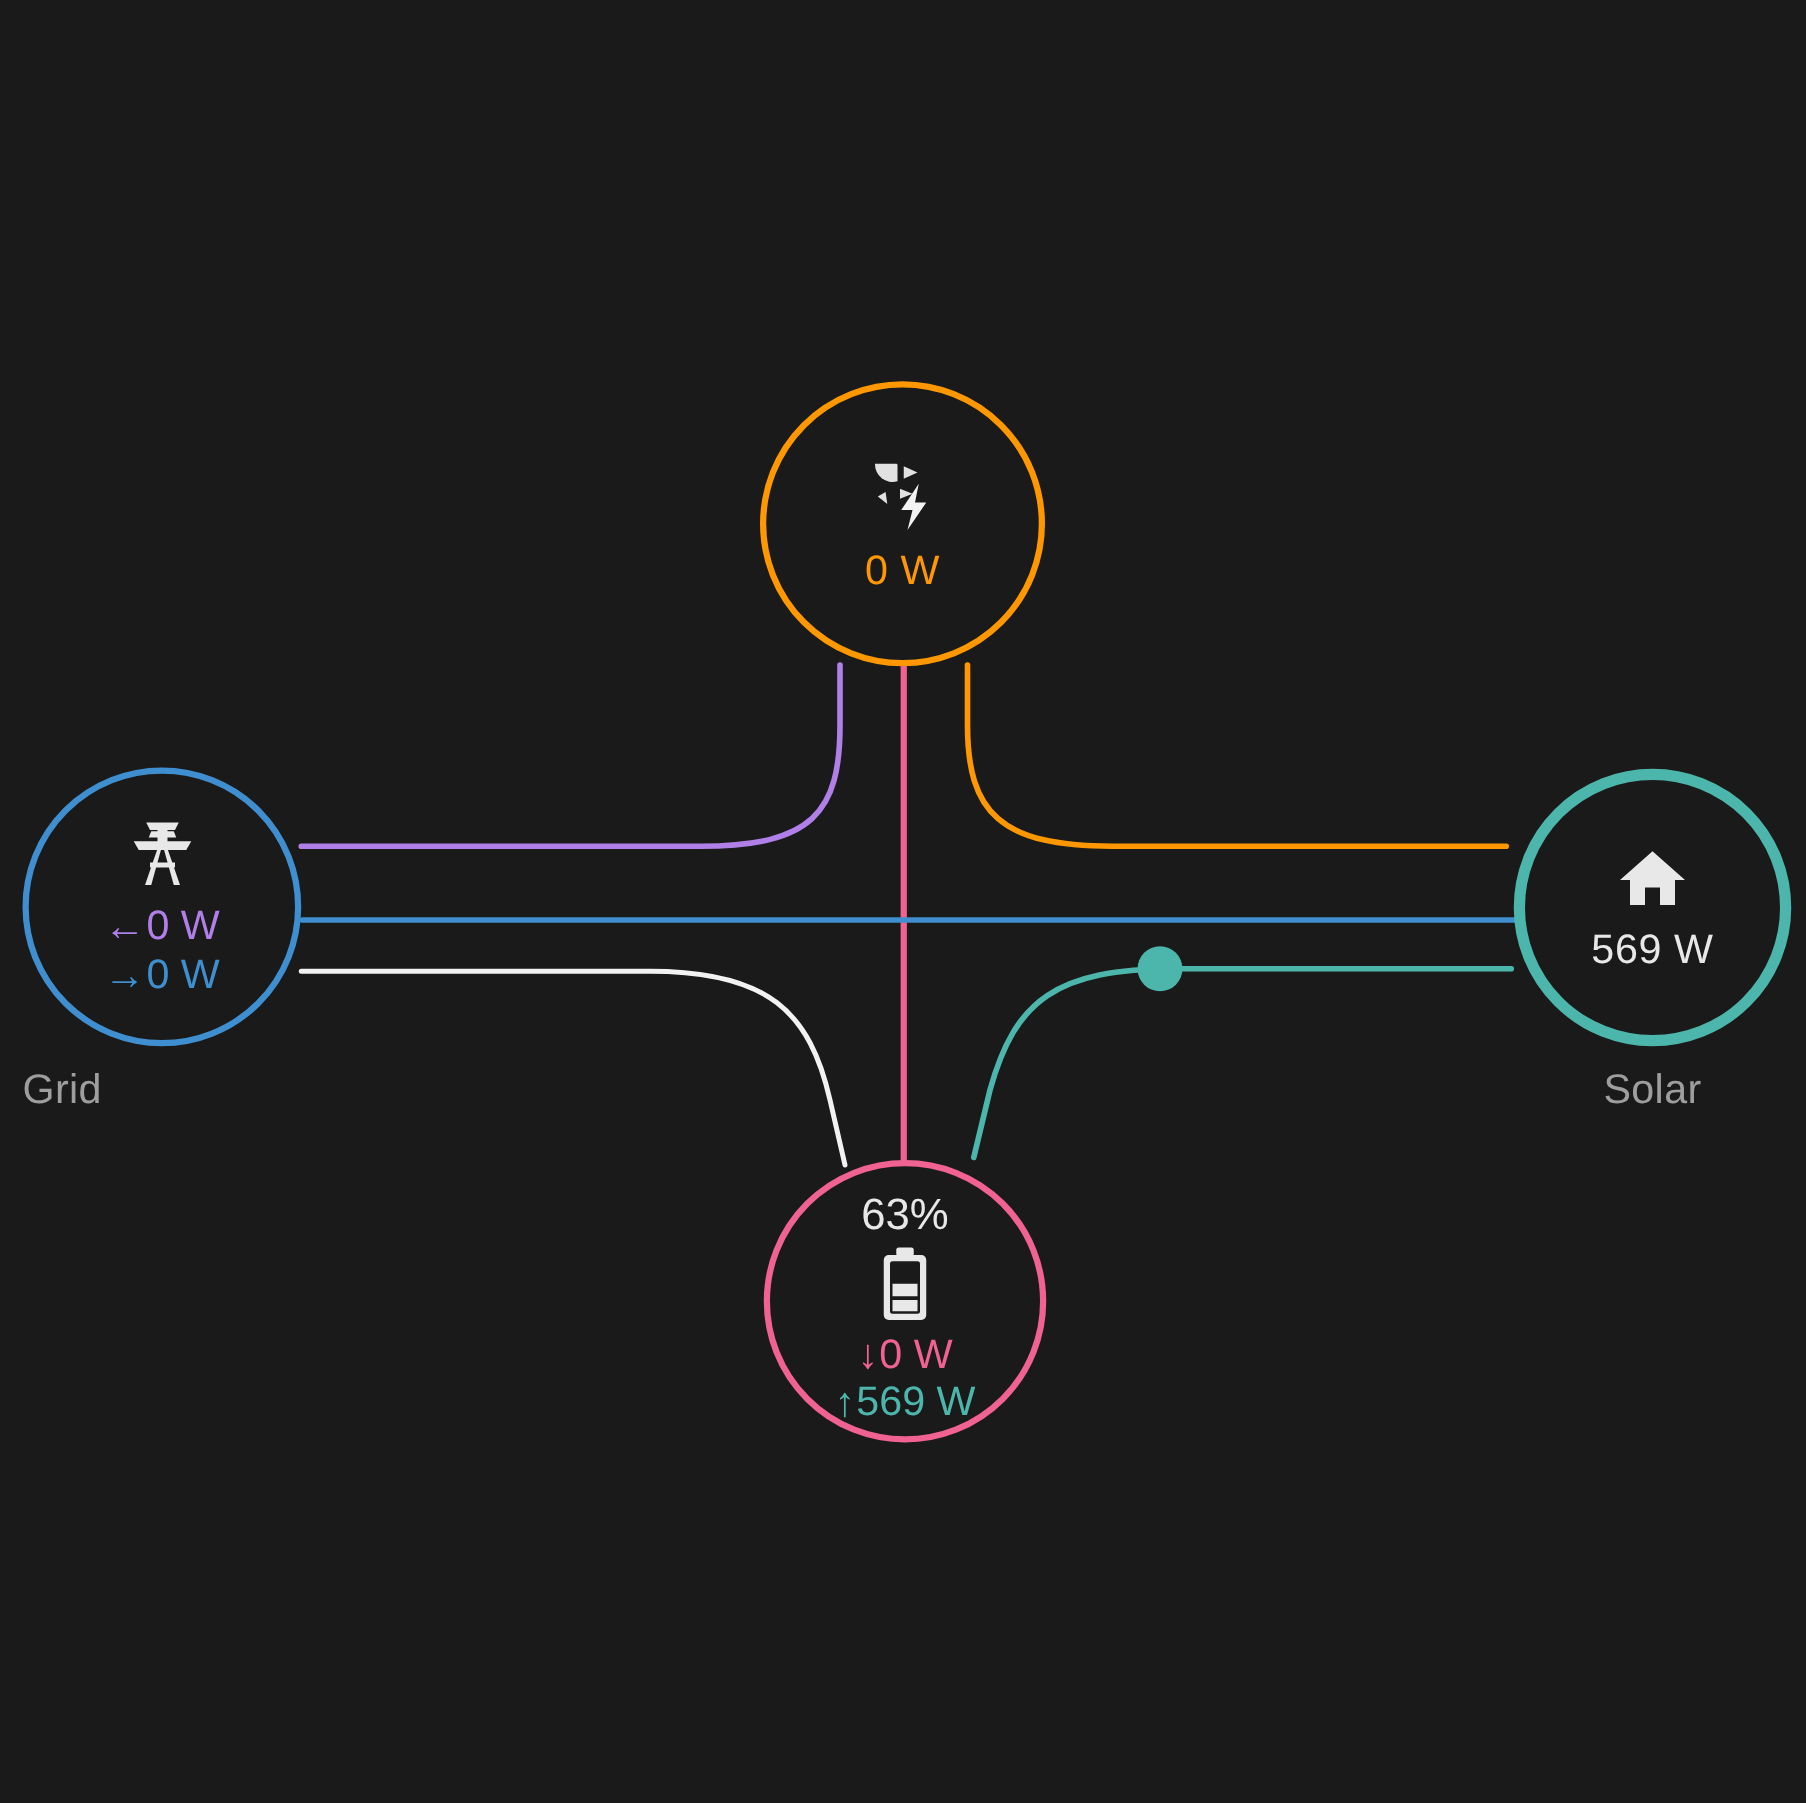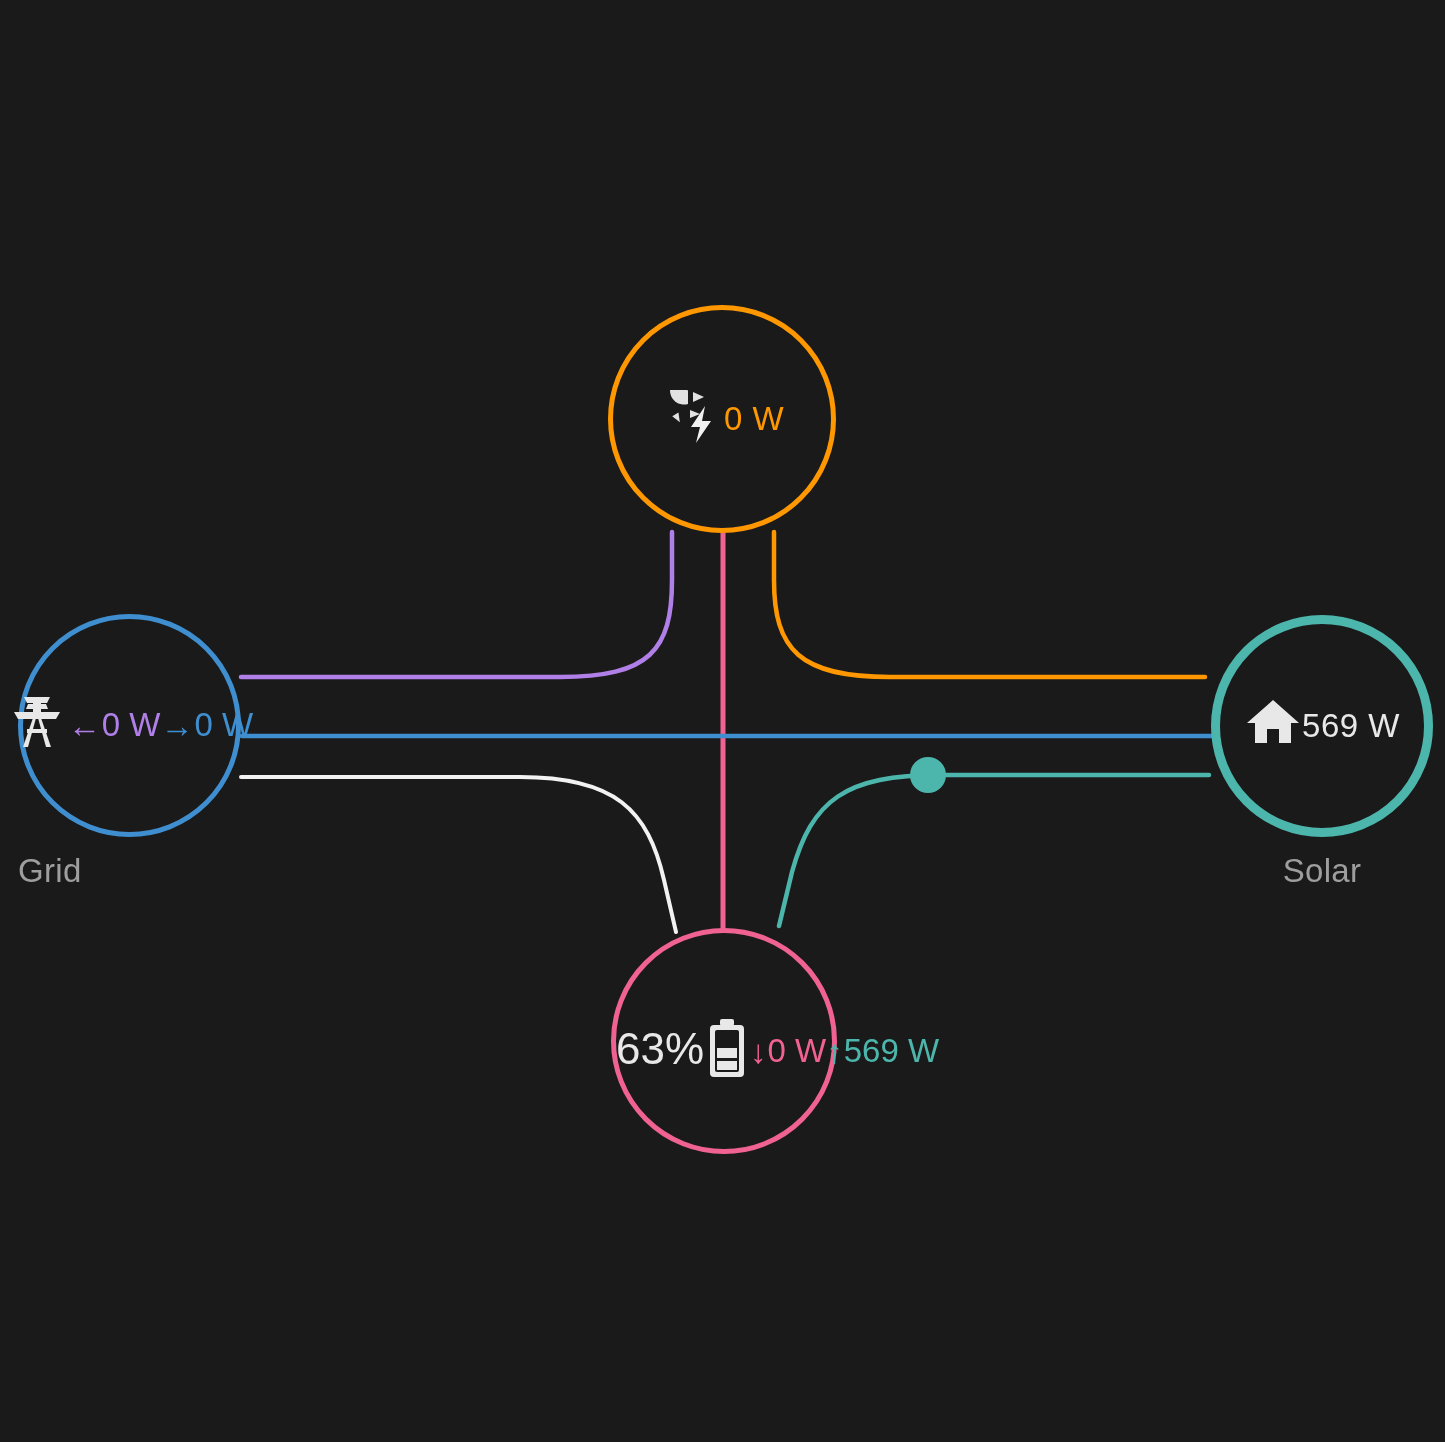--- a/index.html
+++ b/index.html
@@ -27,21 +27,21 @@
     height: 1442px;
     display: block;
   }
 
   
   .node {
     position: absolute;
     border-radius: 50%;
     box-sizing: border-box;
     display: flex;
-    flex-direction: row;
+    flex-direction: column;
     align-items: center;
     justify-content: center;
     background: transparent;
     z-index: 5;
   }
   .node-icon {
     display: block;
     line-height: 0;
   }
   .node-value {
@@ -126,21 +126,21 @@
     left: 611px;
     top: 928px;
     width: 226px;
     height: 226px;
     border: 5px solid #f06292;
     justify-content: flex-start;
     padding-top: 20px;
   }
   #battery-soc {
     color: #e8e8e8;
-    font-size: 44px;
+    font-size: 35px;
     line-height: 1.1;
     margin-bottom: 4px;
   }
   #node-battery .node-icon { margin-bottom: 6px; }
   #battery-in { color: #f06292; }
   #battery-out { color: #4db6ac; }
   #label-battery {
     left: 611px;
     width: 226px;
     top: 1168px;

